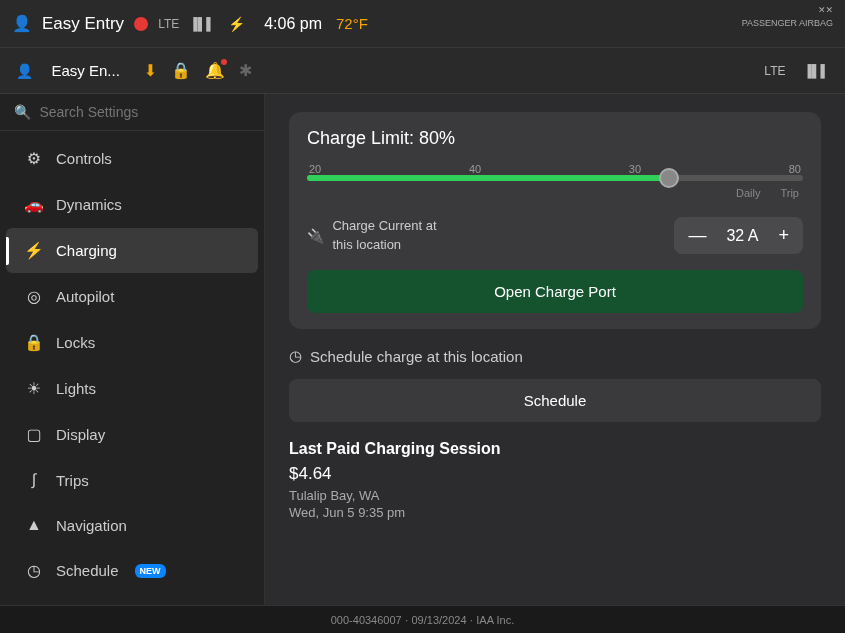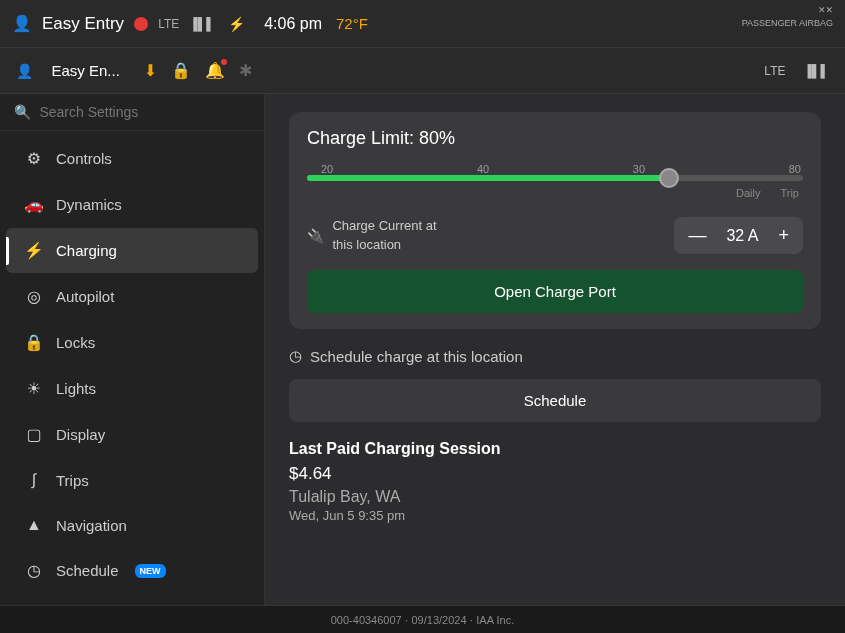--- a/index.html
+++ b/index.html
@@ -287,21 +287,20 @@
       border: 2px solid #aaa;
     }
 
     .slider-labels {
       display: flex;
       justify-content: space-between;
       color: #999;
       font-size: 11px;
       margin-top: 2px;
       padding: 0 2px;
-      margin-left: 12px;
     }
 
     .slider-sub-labels {
       display: flex;
       justify-content: flex-end;
       gap: 20px;
       color: #888;
       font-size: 11px;
       margin-top: 6px;
       padding-right: 4px;
@@ -416,21 +415,21 @@
 
     .session-amount {
       color: #ffffff;
       font-size: 17px;
       font-weight: 500;
       margin-bottom: 4px;
     }
 
     .session-location {
       color: #aaa;
-      font-size: 16px;
+      font-size: 13px;
       margin-bottom: 2px;
     }
 
     .session-date {
       color: #aaa;
       font-size: 13px;
     }
 
     
     .bottom-bar {

